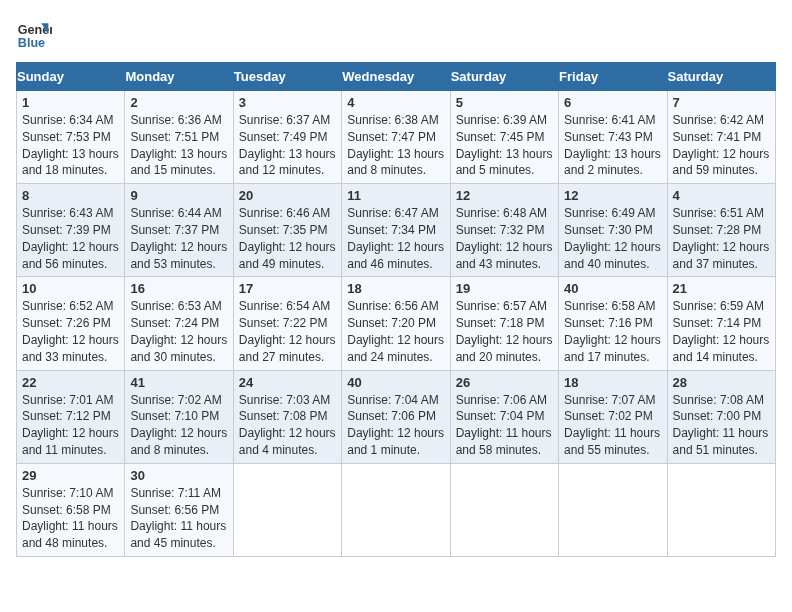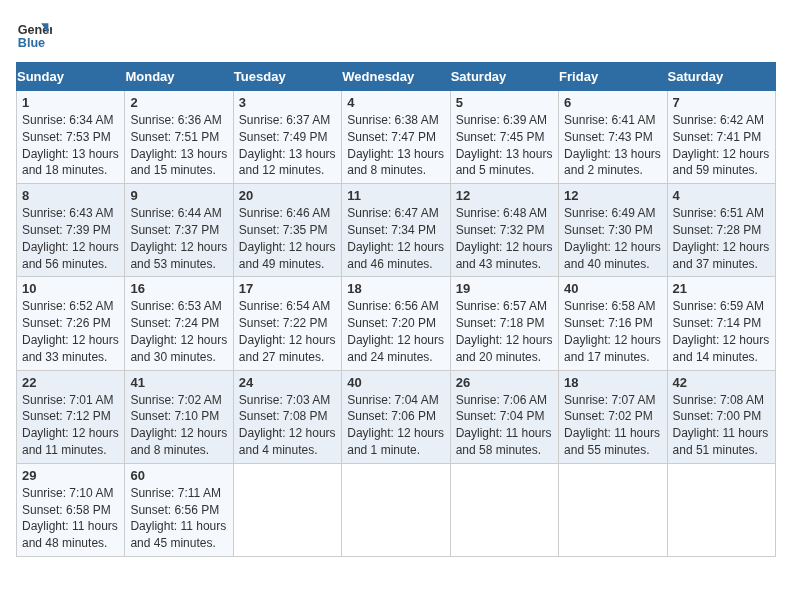--- a/index.html
+++ b/index.html
@@ -233,31 +233,31 @@
         </td>
         <td>
           <span class="day-num">26</span>
           <div class="cell-text">Sunrise: 7:06 AM<br>Sunset: 7:04 PM<br>Daylight: 11 hours and 58 minutes.</div>
         </td>
         <td>
           <span class="day-num">18</span>
           <div class="cell-text">Sunrise: 7:07 AM<br>Sunset: 7:02 PM<br>Daylight: 11 hours and 55 minutes.</div>
         </td>
         <td>
-          <span class="day-num">42</span>
+          <span class="day-num">28</span>
           <div class="cell-text">Sunrise: 7:08 AM<br>Sunset: 7:00 PM<br>Daylight: 11 hours and 51 minutes.</div>
         </td>
       </tr>
       <tr>
         <td>
           <span class="day-num">29</span>
           <div class="cell-text">Sunrise: 7:10 AM<br>Sunset: 6:58 PM<br>Daylight: 11 hours and 48 minutes.</div>
         </td>
         <td>
-          <span class="day-num">60</span>
+          <span class="day-num">30</span>
           <div class="cell-text">Sunrise: 7:11 AM<br>Sunset: 6:56 PM<br>Daylight: 11 hours and 45 minutes.</div>
         </td>
         <td class="empty"></td>
         <td class="empty"></td>
         <td class="empty"></td>
         <td class="empty"></td>
         <td class="empty"></td>
       </tr>
     </tbody>
 </table>

